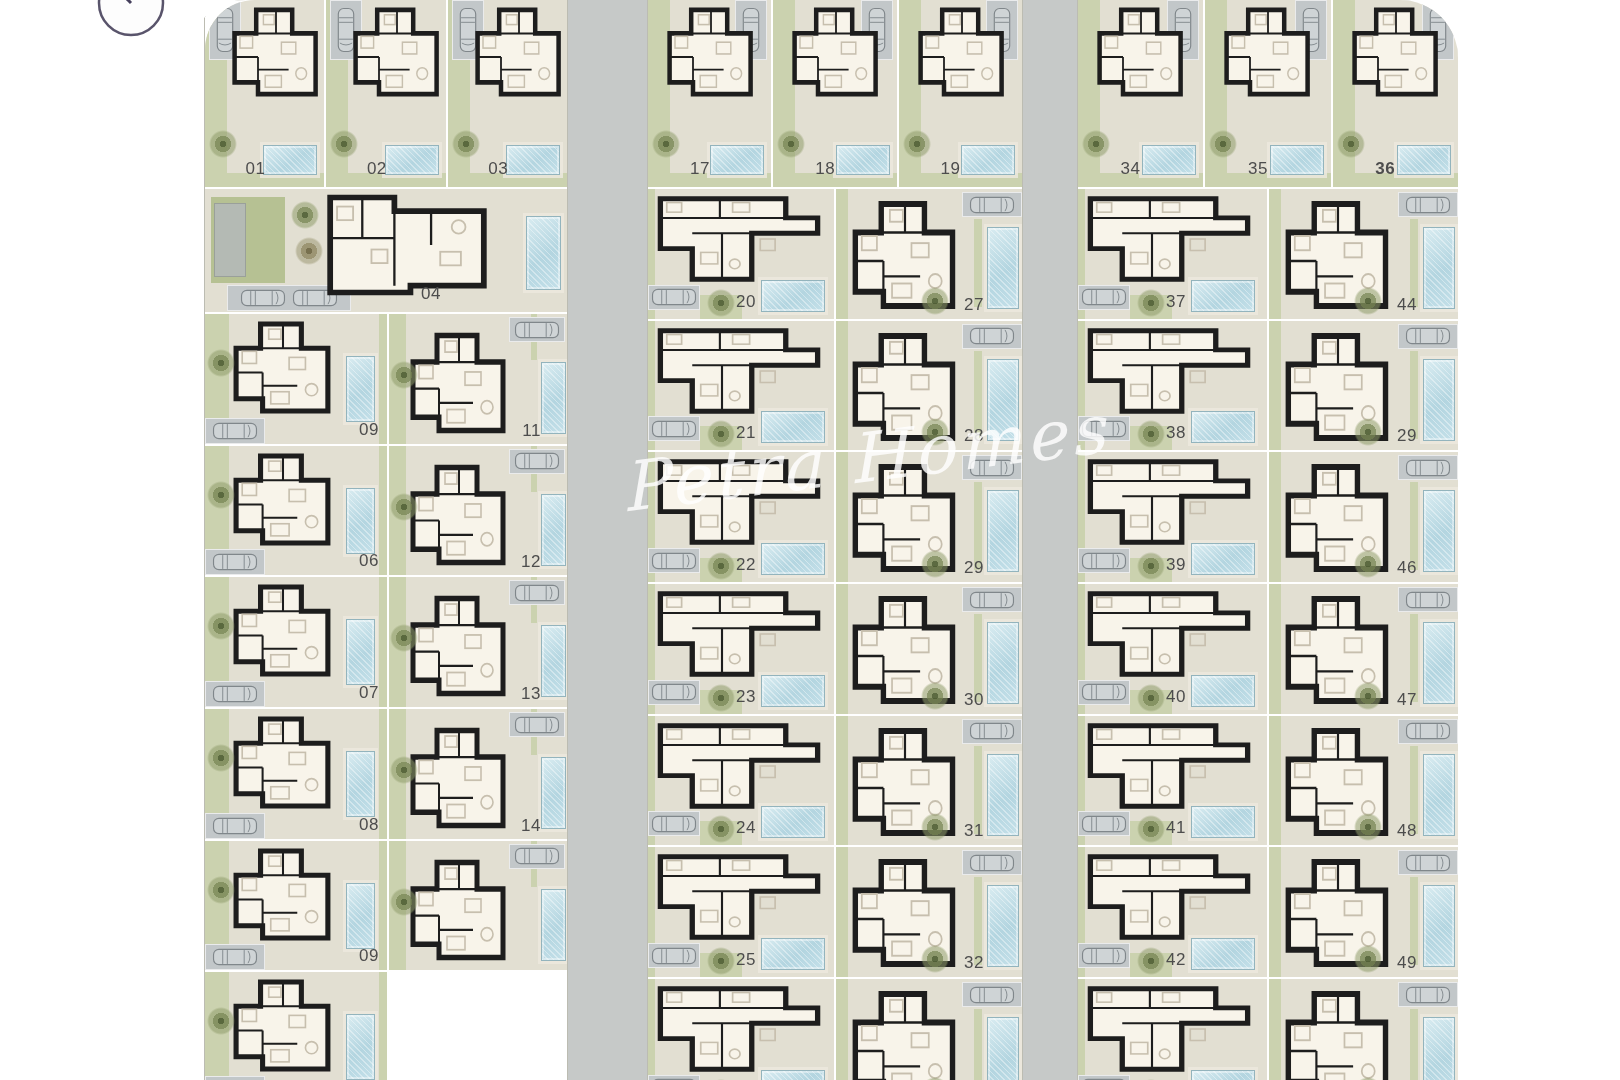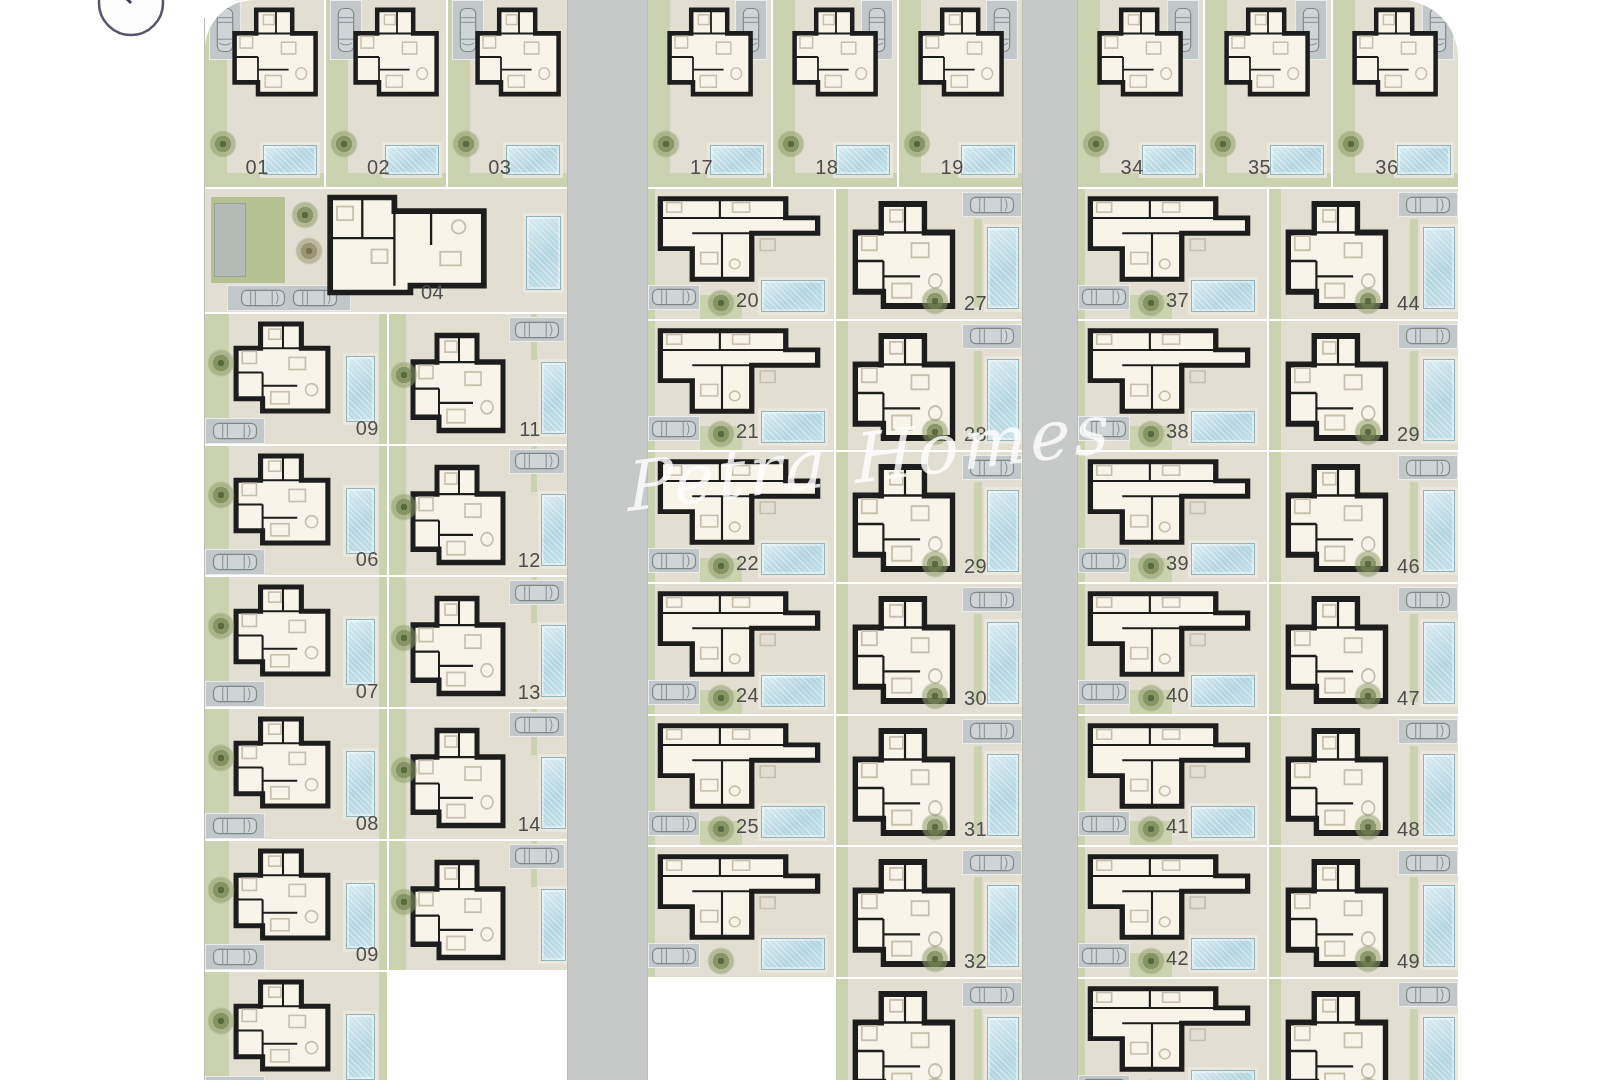--- a/index.html
+++ b/index.html
@@ -50,36 +50,36 @@
           linear-gradient(145deg,#d9ecf1 0%,#b3d5e0 55%,#c4e0e9 100%);
         border:1px solid #93b4bd;box-shadow:inset 0 0 0 2px rgba(255,255,255,.4), 0 0 0 3px rgba(236,233,222,.85);}
   .house{position:absolute;z-index:3;}
   .tree{position:absolute;width:30px;height:30px;border-radius:50%;z-index:4;
         background:radial-gradient(circle at 50% 50%, rgba(84,99,56,.95) 0 3px,
                    rgba(122,136,86,.85) 3px 8px, rgba(143,156,106,.55) 8px 12px,
                    rgba(143,156,106,0) 14px);}
   .tree.olive{background:radial-gradient(circle at 50% 50%, rgba(108,100,64,.9) 0 3px,
                    rgba(139,131,92,.8) 3px 8px, rgba(150,146,108,.5) 8px 12px,
                    rgba(150,146,108,0) 14px);}
-  .num{position:absolute;z-index:5;font-size:20px;color:#4d4d4d;letter-spacing:.5px;}
+  .num{position:absolute;z-index:5;font-size:17px;color:#4d4d4d;letter-spacing:.5px;}
   .garage{position:absolute;background:#b4bab4;border:1px solid #9aa09a;z-index:2;}
 
   
   .cell-top .g1{left:0;top:0;width:22px;height:100%;}
   .cell-top .g2{left:22px;bottom:0;right:0;height:14px;}
   .cell-top .house{left:18px;top:5px;width:90px;height:94px;}
   .cell-top .drive{right:4px;top:0;width:30px;height:58px;}
   .cell-top .drive .car{transform:rotate(90deg);}
   .block-left .cell-top .drive{left:4px;right:auto;}
   .block-left .cell-top .house{left:26px;}
   .cell-top .pool{right:7px;bottom:12px;width:52px;height:28px;}
   .cell-top .num{left:34%;bottom:8px;}
   .cell-top .tree{left:3px;bottom:28px;}
   .block-left .row-top .cell:first-child{border-top-left-radius:50px;}
-  .block-right .row-top .cell:last-child{border-top-right-radius:50px;}
+  .block-right .row-top .cell:last-child{border-top-right-radius:50px;font-weight:bold;}
 
   
   .cell-corner .g1{left:6px;top:8px;width:74px;height:86px;}
   .cell-corner .garage{left:9px;top:14px;width:30px;height:72px;}
   .cell-corner .tree.t1{left:82px;top:8px;width:36px;height:36px;}
   .cell-corner .tree.t2{left:86px;top:44px;width:36px;height:36px;}
   .cell-corner .house{left:116px;top:4px;width:172px;height:104px;}
   .cell-corner .pool{right:6px;top:27px;width:33px;height:72px;}
   .cell-corner .drive{left:22px;bottom:1px;width:122px;height:24px;gap:6px;}
   .cell-corner .num{left:216px;bottom:8px;}
@@ -530,20 +530,35 @@
     <div class="drive">
       <svg class="car" viewBox="0 0 60 26" preserveAspectRatio="none">
                   <use href="#car"></use>
                 </svg>
     </div>
     <div class="pool"></div>
     <svg class="house" viewBox="0 0 160 96" preserveAspectRatio="none">
                 <use href="#houseB"></use>
               </svg>
     <div class="tree"></div>
+    <span class="num">23</span>
+  </div>
+            <div class="cell cell-midL">
+    <div class="g1"></div>
+    <div class="g2"></div>
+    <div class="drive">
+      <svg class="car" viewBox="0 0 60 26" preserveAspectRatio="none">
+                  <use href="#car"></use>
+                </svg>
+    </div>
+    <div class="pool"></div>
+    <svg class="house" viewBox="0 0 160 96" preserveAspectRatio="none">
+                <use href="#houseB"></use>
+              </svg>
+    <div class="tree"></div>
     <span class="num">24</span>
   </div>
             <div class="cell cell-midL">
     <div class="g1"></div>
     <div class="g2"></div>
     <div class="drive">
       <svg class="car" viewBox="0 0 60 26" preserveAspectRatio="none">
                   <use href="#car"></use>
                 </svg>
     </div>

